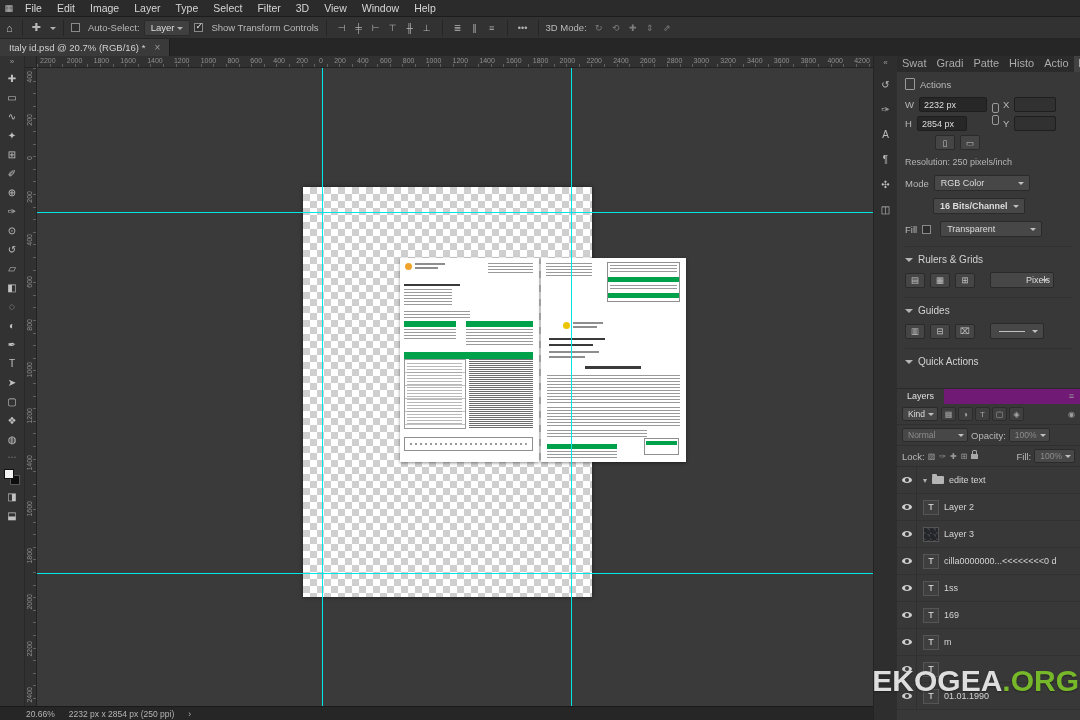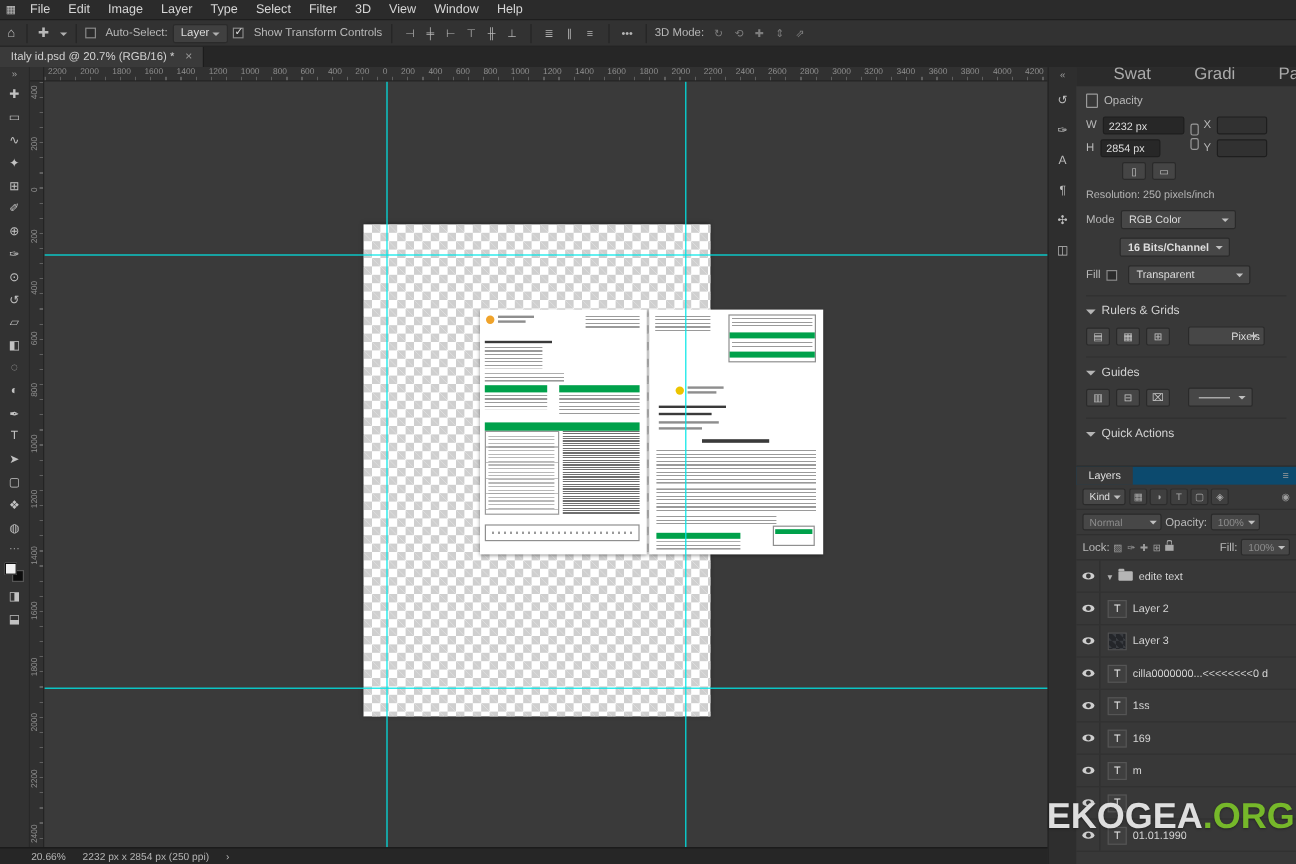--- a/index.html
+++ b/index.html
@@ -83,21 +83,21 @@
 
   
   .rstrip{position:absolute;left:873px;top:56px;width:24px;height:664px;background:#2e2e2e;border-left:1px solid #242424;
     display:flex;flex-direction:column;align-items:center;padding-top:2px;gap:9px;}
   .rstrip .collapse{font-size:8px;color:#9a9a9a;}
   .ricon{width:18px;height:16px;display:flex;align-items:center;justify-content:center;font-size:10px;color:#bdbdbd;border-radius:2px;}
 
   
   .panels{position:absolute;left:897px;top:56px;width:183px;height:664px;background:#383838;}
   .ptabs{position:absolute;left:0;top:0;width:183px;height:16px;background:#2b2b2b;display:flex;align-items:flex-end;overflow:hidden;}
-  .ptab{font-size:14px;color:#ababab;padding:2px 5px 3px 5px;white-space:nowrap;margin-left:26px;}
+  .ptab{font-size:11px;color:#ababab;padding:2px 5px 3px 5px;white-space:nowrap;}
   .ptab.active{background:#424242;color:#e2e2e2;}
   .props{position:absolute;left:0;top:16px;width:183px;height:317px;background:#383838;padding:6px 8px;overflow:hidden;border-bottom:1px solid #2a2a2a;}
   .prow{display:flex;align-items:center;gap:5px;margin-bottom:7px;}
   .file-icon{width:10px;height:12px;border:1px solid #9a9a9a;border-radius:1px;}
   .sect{display:flex;align-items:center;gap:5px;font-size:10px;color:#d2d2d2;margin:9px 0 7px 0;
     border-top:1px solid #303030;padding-top:7px;}
   .sect::before{content:"";width:0;height:0;border:4px solid transparent;border-top-color:#b5b5b5;transform:translateY(2px);}
   .lbl{font-size:9.5px;color:#b9b9b9;}
   .field{height:15px;background:#272727;border:1px solid #1e1e1e;border-radius:2px;color:#ddd;
     font-size:9px;display:inline-flex;align-items:center;padding:0 4px;}
@@ -107,21 +107,21 @@
   .chain::before{top:1px;} .chain::after{bottom:1px;}
   .pbtn{width:20px;height:15px;background:#454545;border:1px solid #2a2a2a;border-radius:2px;
     display:inline-flex;align-items:center;justify-content:center;font-size:8.5px;color:#c5c5c5;}
   .pdd{position:relative;display:inline-flex;align-items:center;height:16px;background:#474747;border:1px solid #2a2a2a;
     border-radius:2px;padding:0 16px 0 6px;font-size:9px;color:#ddd;}
   .pdd::after{content:"";position:absolute;right:5px;top:6px;border:3px solid transparent;border-top-color:#c0c0c0;}
   .res{font-size:9px;color:#b5b5b5;margin:2px 0 8px 0;}
   .lineopt{width:26px;height:1px;background:#c0c0c0;margin:0 2px;}
 
   
-  .ltabrow{position:absolute;left:0;top:333px;width:183px;height:15px;background:#0c4a6e;display:flex;align-items:center;}
+  .ltabrow{position:absolute;left:0;top:333px;width:183px;height:15px;background:#701a75;display:flex;align-items:center;}
   .ltab{background:#383838;font-size:9px;color:#e0e0e0;padding:2px 10px 3px 10px;}
   .lmenu{margin-left:auto;font-size:9px;color:#9a9a9a;padding:0 6px 2px 0;}
   .layers{position:absolute;left:0;top:348px;width:183px;height:372px;background:#383838;font-size:9px;}
   .lcrow{display:flex;align-items:center;gap:3px;padding:0 5px;height:21px;border-bottom:1px solid #2f2f2f;}
   .kind-dd{display:inline-flex;align-items:center;height:14px;background:#474747;border:1px solid #2a2a2a;border-radius:2px;
     padding:0 12px 0 5px;font-size:8.5px;color:#ddd;position:relative;}
   .kind-dd::after{content:"";position:absolute;right:3px;top:5px;border:3px solid transparent;border-top-color:#c0c0c0;}
   .fbtn{width:15px;height:14px;display:inline-flex;align-items:center;justify-content:center;font-size:8px;color:#a8a8a8;
     background:#3f3f3f;border:1px solid #2c2c2c;border-radius:2px;}
   .lrowlist{position:absolute;left:0;top:63px;width:183px;bottom:14px;overflow:hidden;}
@@ -386,21 +386,21 @@
       <span class="ptab">Gradi</span>
       <span class="ptab">Patte</span>
       <span class="ptab">Histo</span>
       <span class="ptab">Actio</span>
       <span class="ptab active">Properties</span>
     </div>
 
   <div class="props">
     <div class="prow">
       <span class="file-icon"></span>
-      <span class="lbl">Opacity</span>
+      <span class="lbl">Actions</span>
     </div>
 
 
     <div style="display:flex;align-items:center;gap:4px;margin-bottom:4px;">
       <div style="display:flex;flex-direction:column;gap:4px;">
         <div class="prow" style="margin:0;">
           <span class="lbl">W</span>
           <span class="field" style="width:68px;">2232 px</span>
         </div>
         <div class="prow" style="margin:0;">

